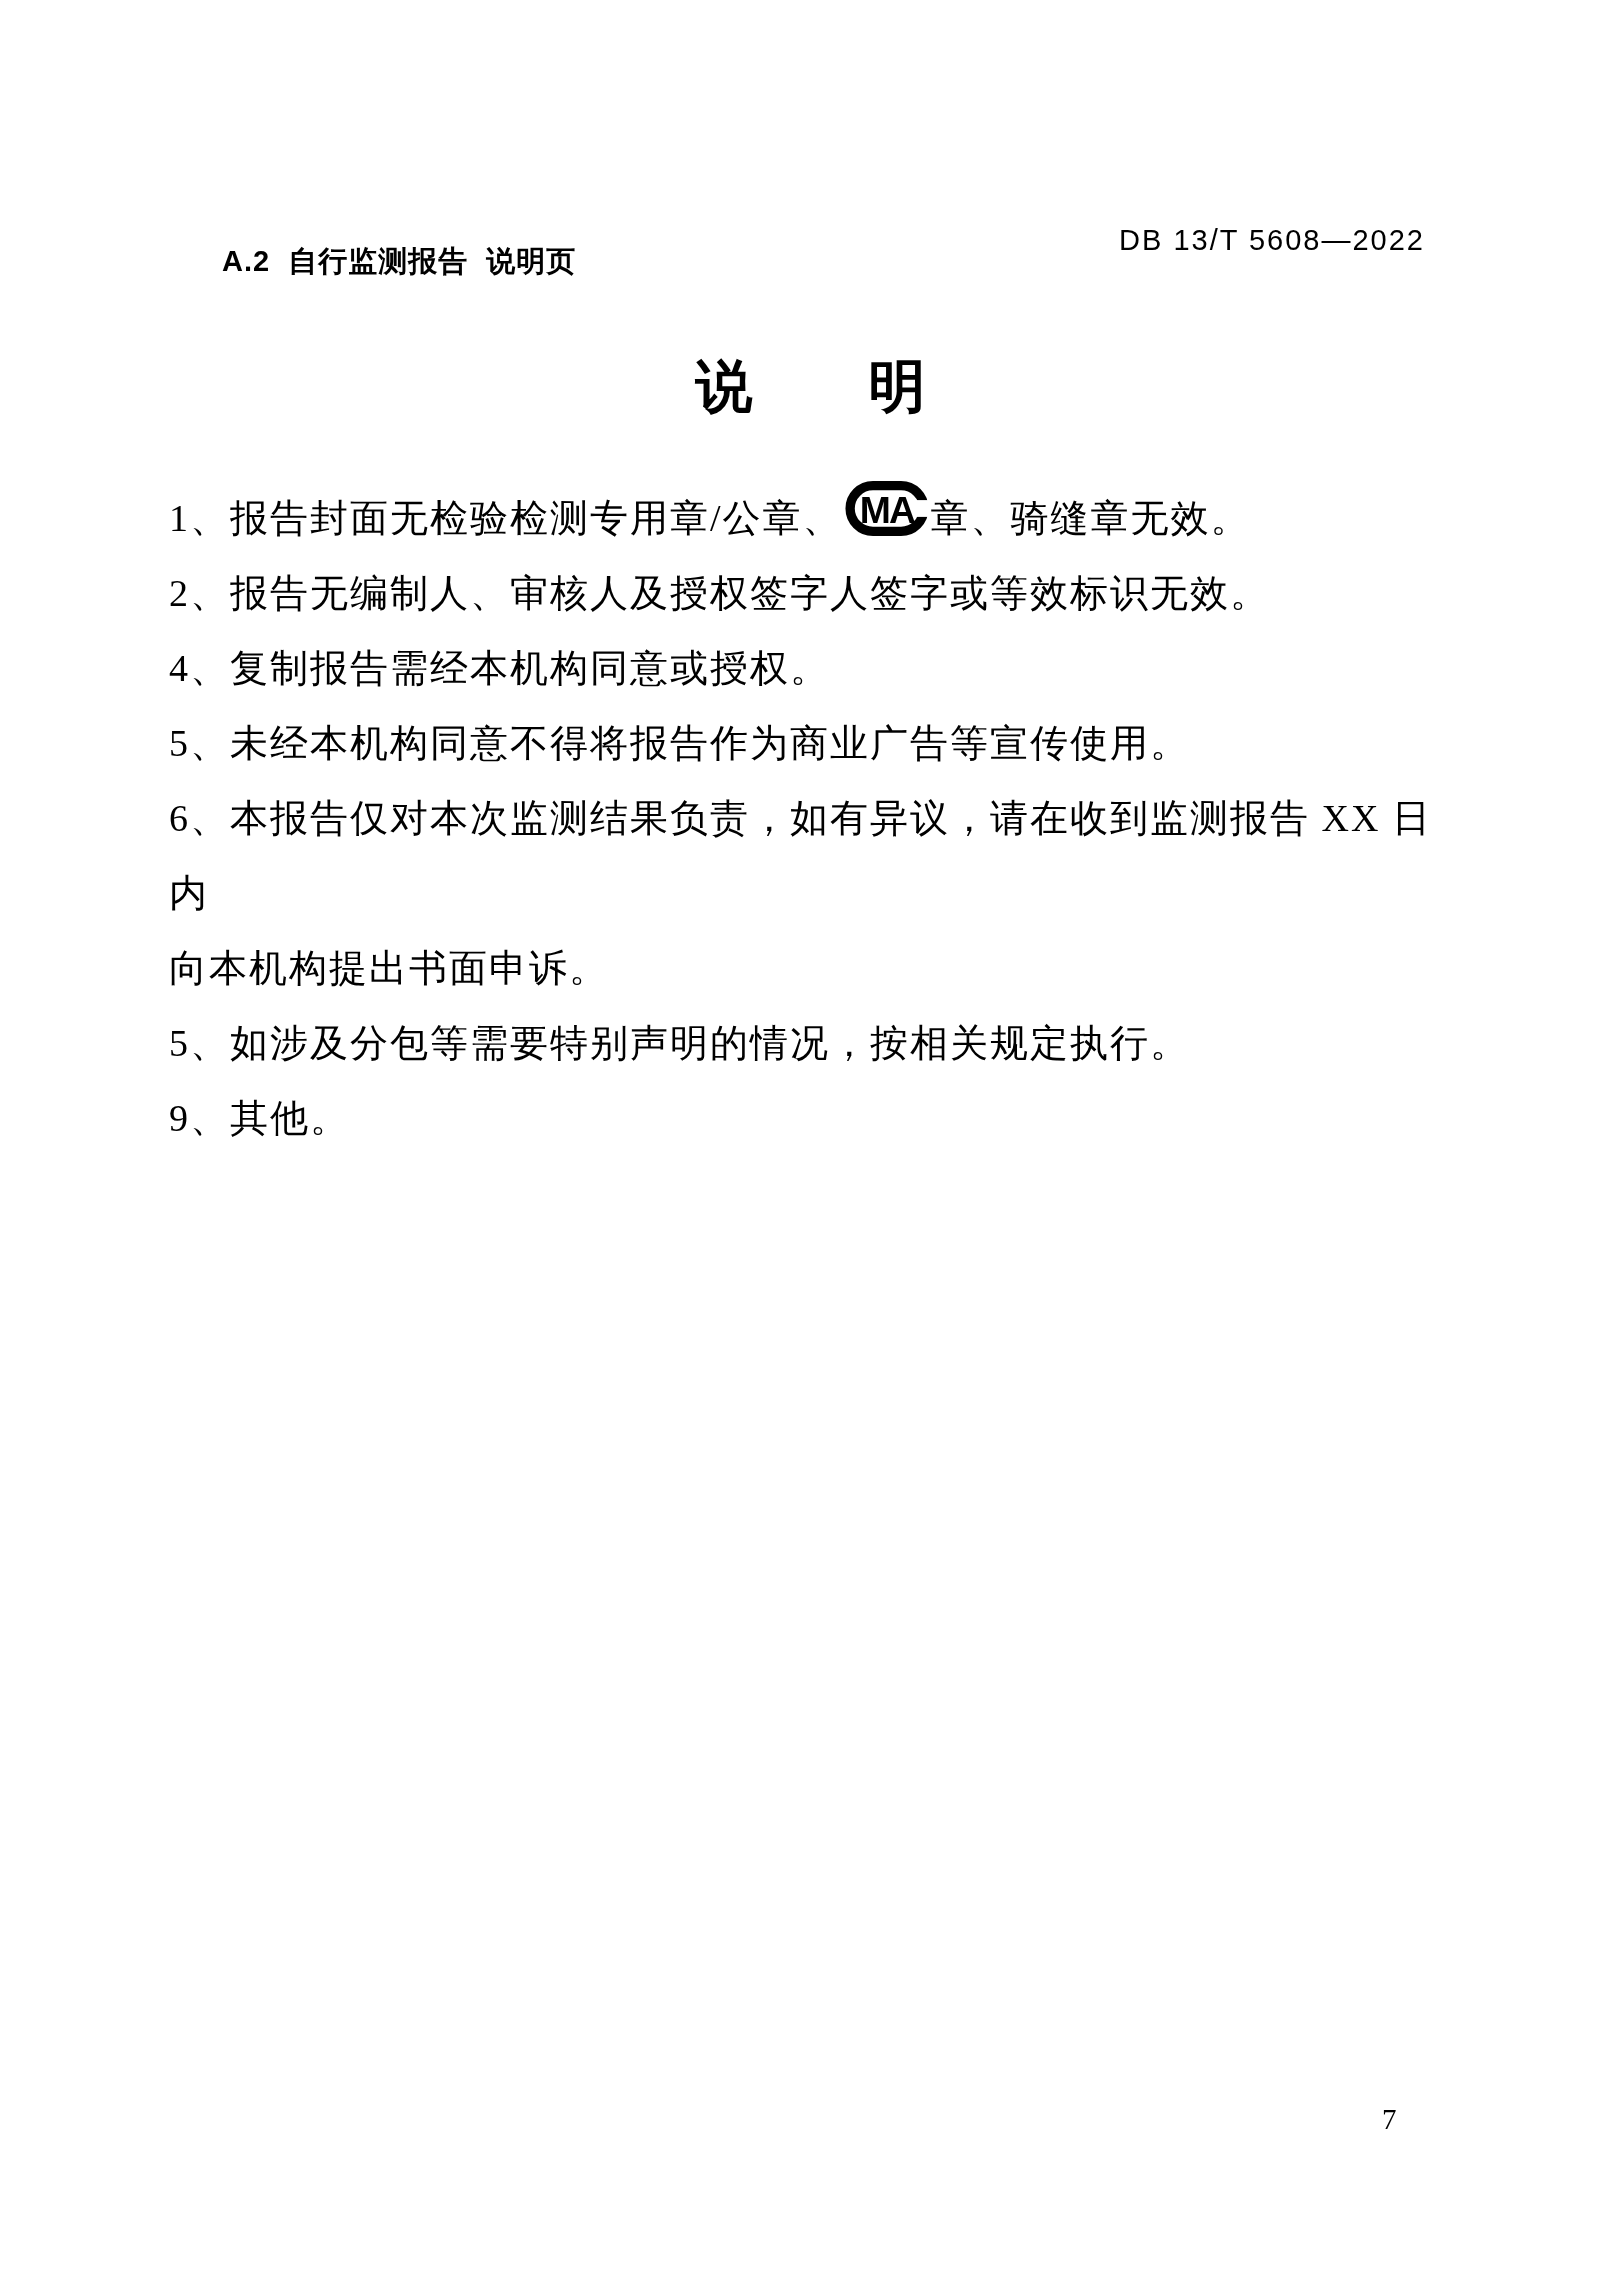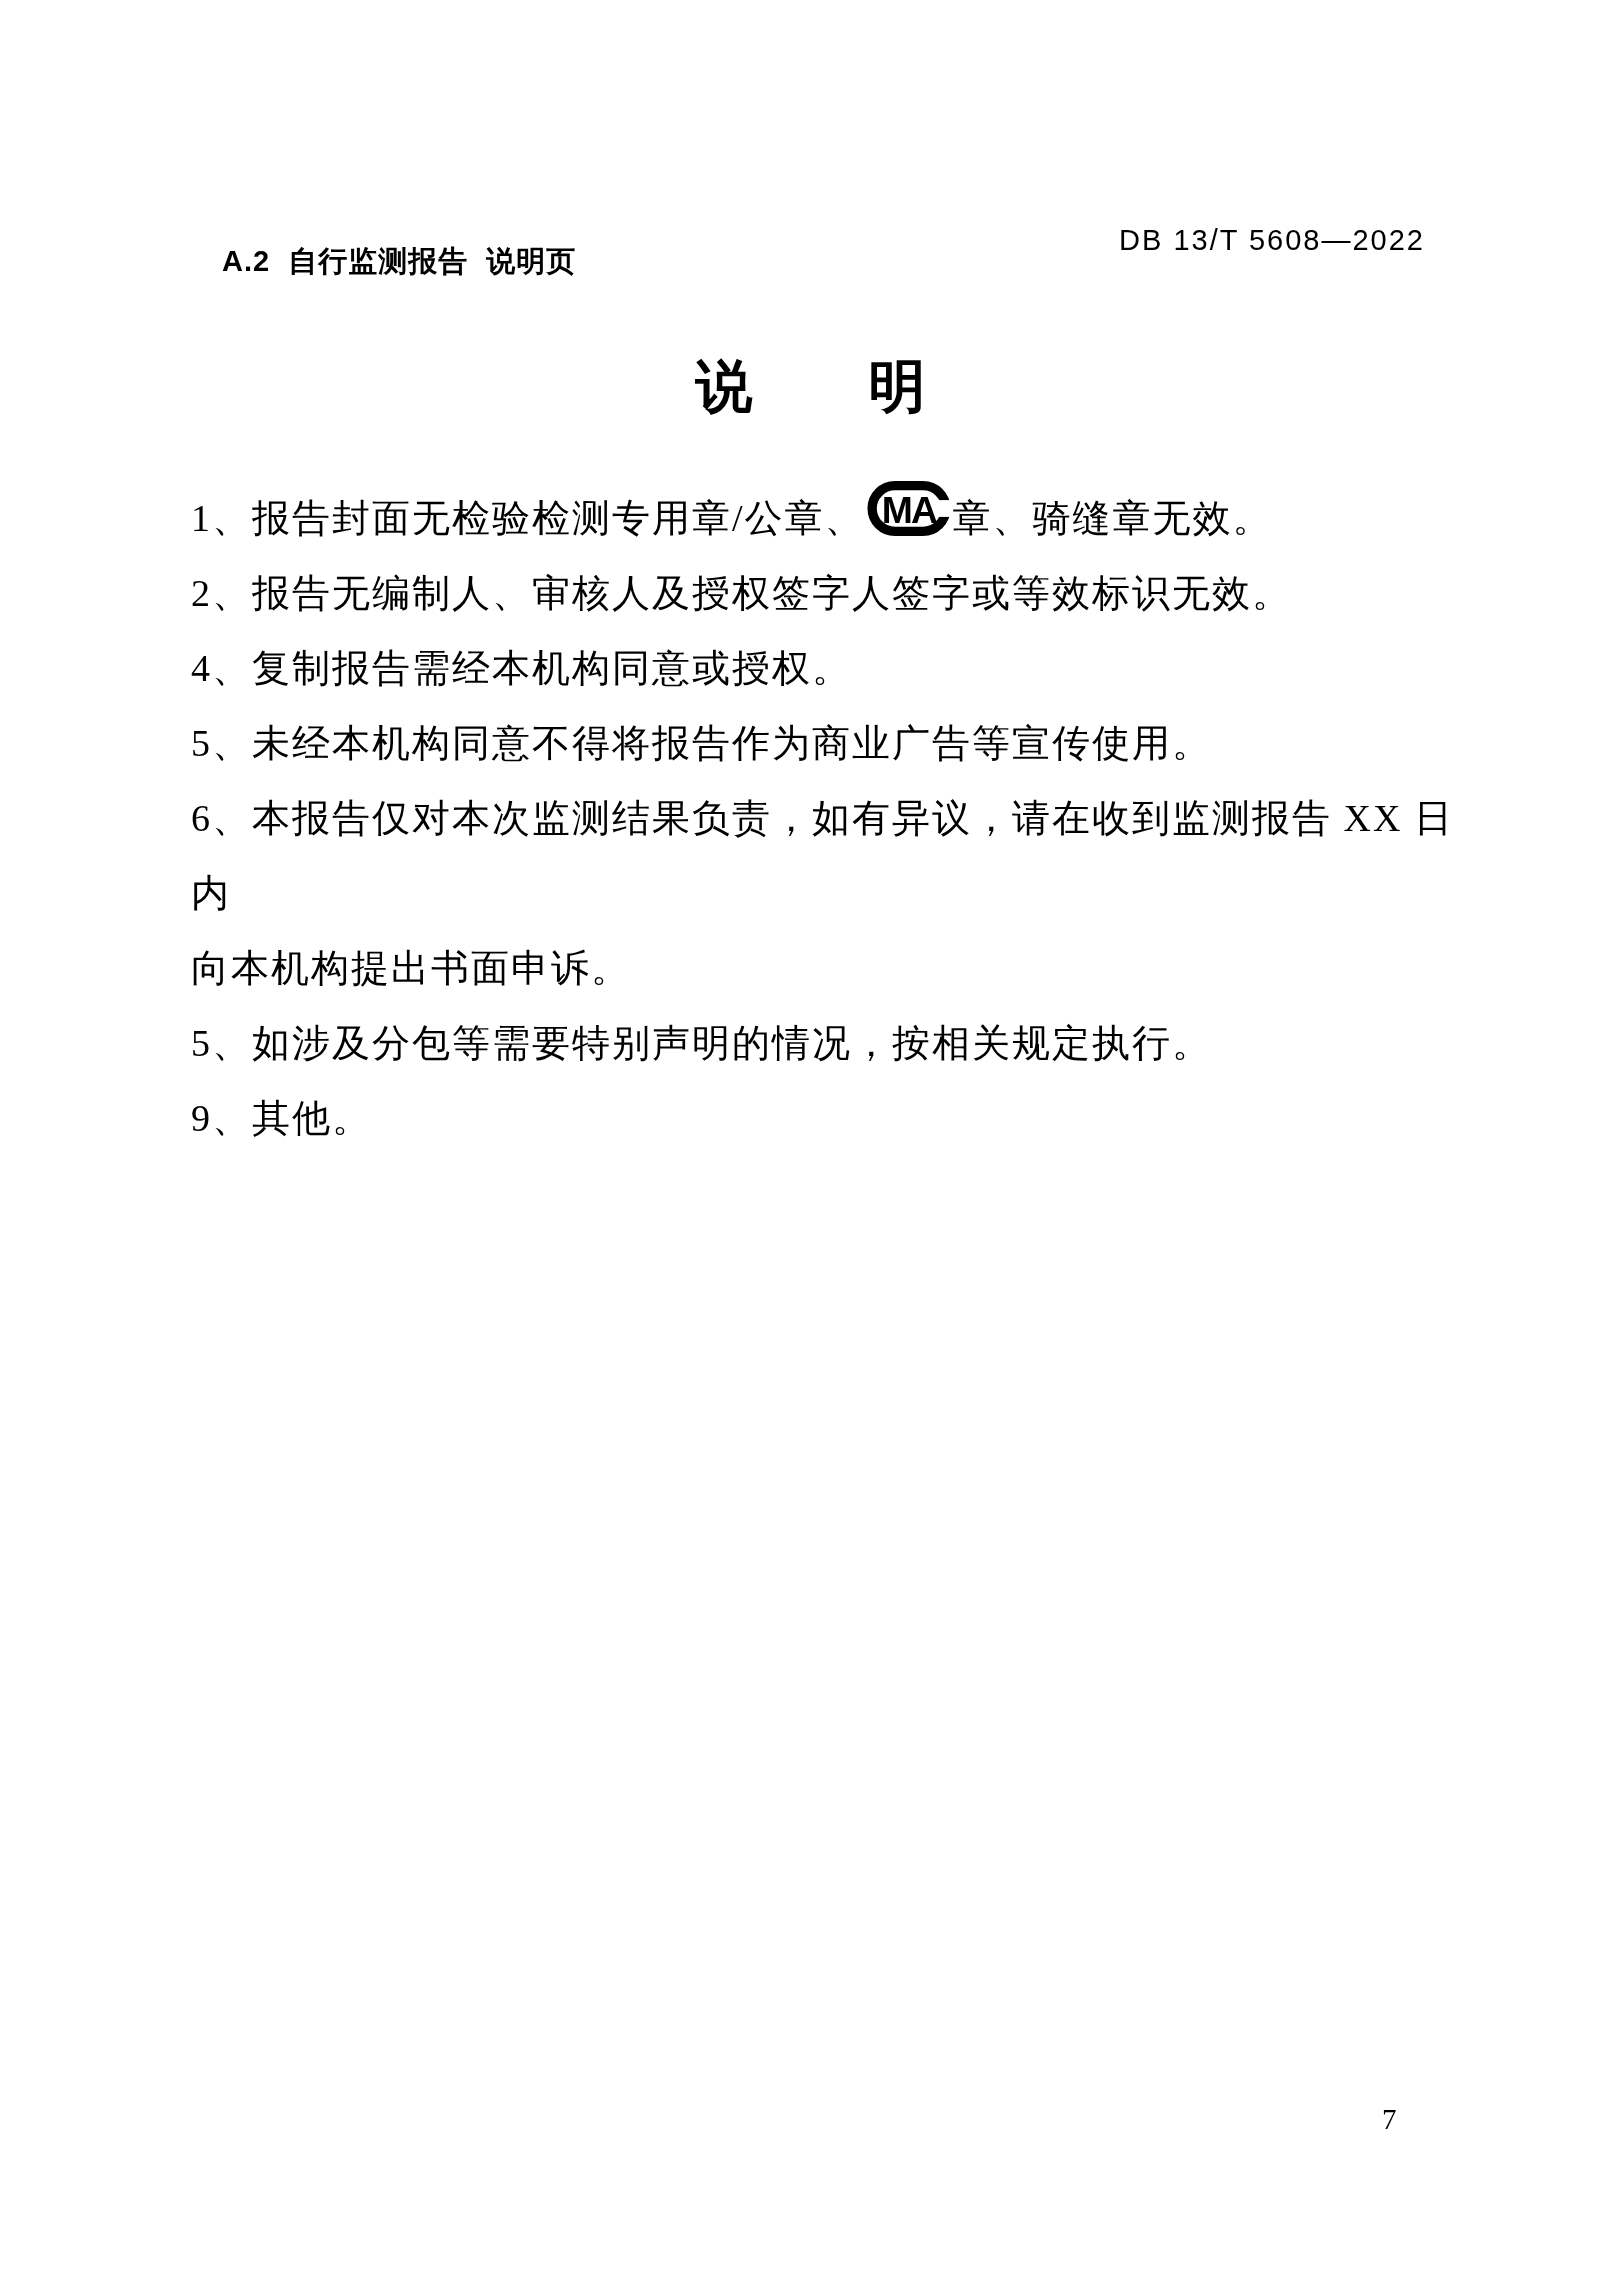--- a/index.html
+++ b/index.html
@@ -42,21 +42,21 @@
     justify-content: center;
     gap: 116px;
     font-size: 57px;
     line-height: 1.1;
     font-weight: 700;
     font-family: "Liberation Sans", sans-serif;
   }
   .items {
     position: absolute;
     top: 474px;
-    left: 191px;
+    left: 169px;
     width: 1266px;
     font-size: 38px;
     line-height: 75px;
     letter-spacing: 2px;
     text-align: left;
   }
   .item { display: block; }
   .cma {
     display: inline-block;
     width: 84px;

